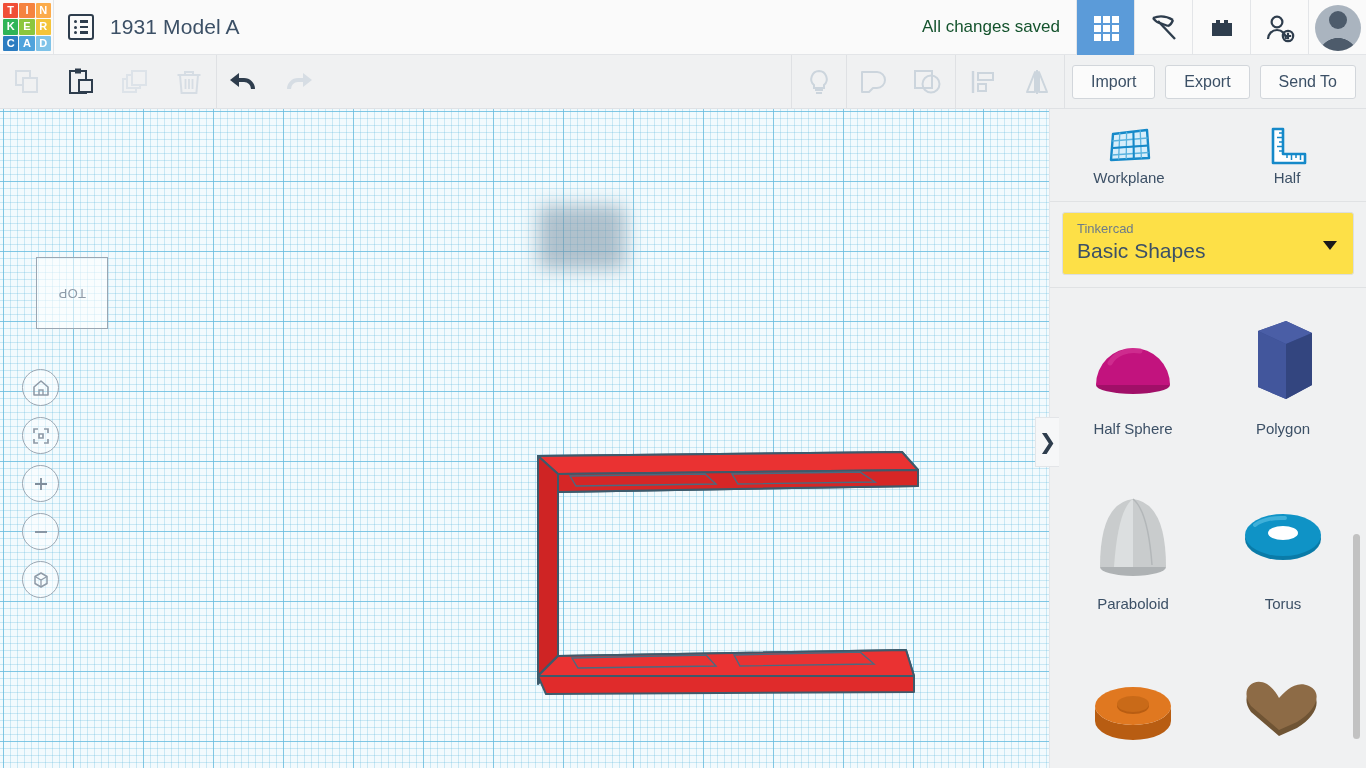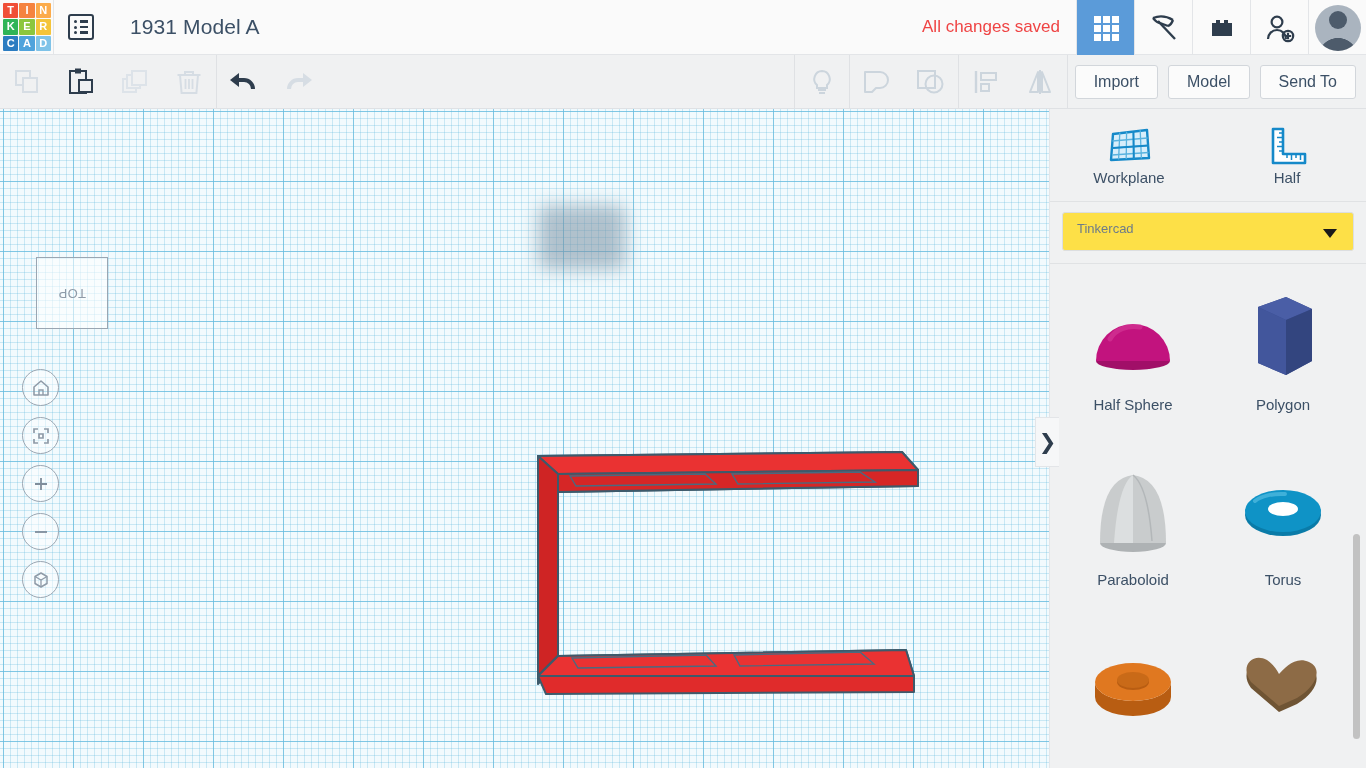--- a/index.html
+++ b/index.html
@@ -36,27 +36,27 @@
     width: 26px; height: 26px; margin: 14px 0 0 14px;
     border: 2px solid #2e3d4d; border-radius: 3px;
     display: flex; flex-direction: column; justify-content: center;
     gap: 2.5px; padding: 3px 4px; flex: 0 0 auto;
   }
   .doc-icon i { display: flex; align-items: center; gap: 2.5px; }
   .doc-icon i::before { content:""; width: 3px; height: 3px; background:#2e3d4d; border-radius:50%; }
   .doc-icon i::after { content:""; flex:1; height: 2.5px; background:#2e3d4d; }
 
   .doc-title {
-    margin-left: 36px; align-self: center;
+    margin-left: 16px; align-self: center;
     font-size: 21px; color: #3c5066; font-weight: 400;
     letter-spacing: 0.1px;
   }
   .saved-text {
     margin-left: auto; align-self: center; margin-right: 16px;
-    font-size: 17px; color: #ef4444;
+    font-size: 17px; color: #14532d;
   }
   .topnav { display: flex; align-items: stretch; height: 55px; }
   .topnav-btn {
     width: 58px; display: flex; align-items: center; justify-content: center;
     border-left: 1px solid #e3e5e8; cursor: pointer; background: transparent;
   }
   .topnav-btn.active { background: #5b9bd9; }
   .avatar-btn {
     width: 58px; display:flex; align-items:center; justify-content:center;
     border-left: 1px solid #e3e5e8; cursor:pointer;
@@ -345,21 +345,21 @@
         <path d="M14 5 L6 25 h8 z" fill="none" stroke="#ccd5dd" stroke-width="2" stroke-linejoin="round"></path>
         <path d="M18 5 L26 25 h-8 z" fill="none" stroke="#ccd5dd" stroke-width="2" stroke-linejoin="round"></path>
         <path d="M16 3 v24" stroke="#ccd5dd" stroke-width="2"></path>
       </svg>
     </div>
 
     <div class="sep"></div>
 
     <div style="width:7px"></div>
     <button class="btn">Import</button>
-    <button class="btn">Model</button>
+    <button class="btn">Export</button>
     <button class="btn">Send To</button>
   </div>
 
   <div class="canvas">
 
     <div class="blur-obj"></div>
 
     <div class="viewcube">
       <span>TOP</span>
     </div>
@@ -464,20 +464,21 @@
             <path d="M37.5 30 v6"></path>
           </g>
         </svg>
         <span class="lbl">Half</span>
       </div>
     </div>
 
     <div class="dropdown-wrap">
       <div class="dropdown">
         <div class="cat">Tinkercad</div>
+        <div class="val">Basic Shapes</div>
         <span class="caret-down"></span>
       </div>
     </div>
 
     <div class="shapes">
 
       <div class="shape">
         <div class="thumb">
           <svg width="90" height="80" viewBox="0 0 90 80">
             <ellipse cx="45" cy="62" rx="37" ry="9" fill="#a10f68"></ellipse>

